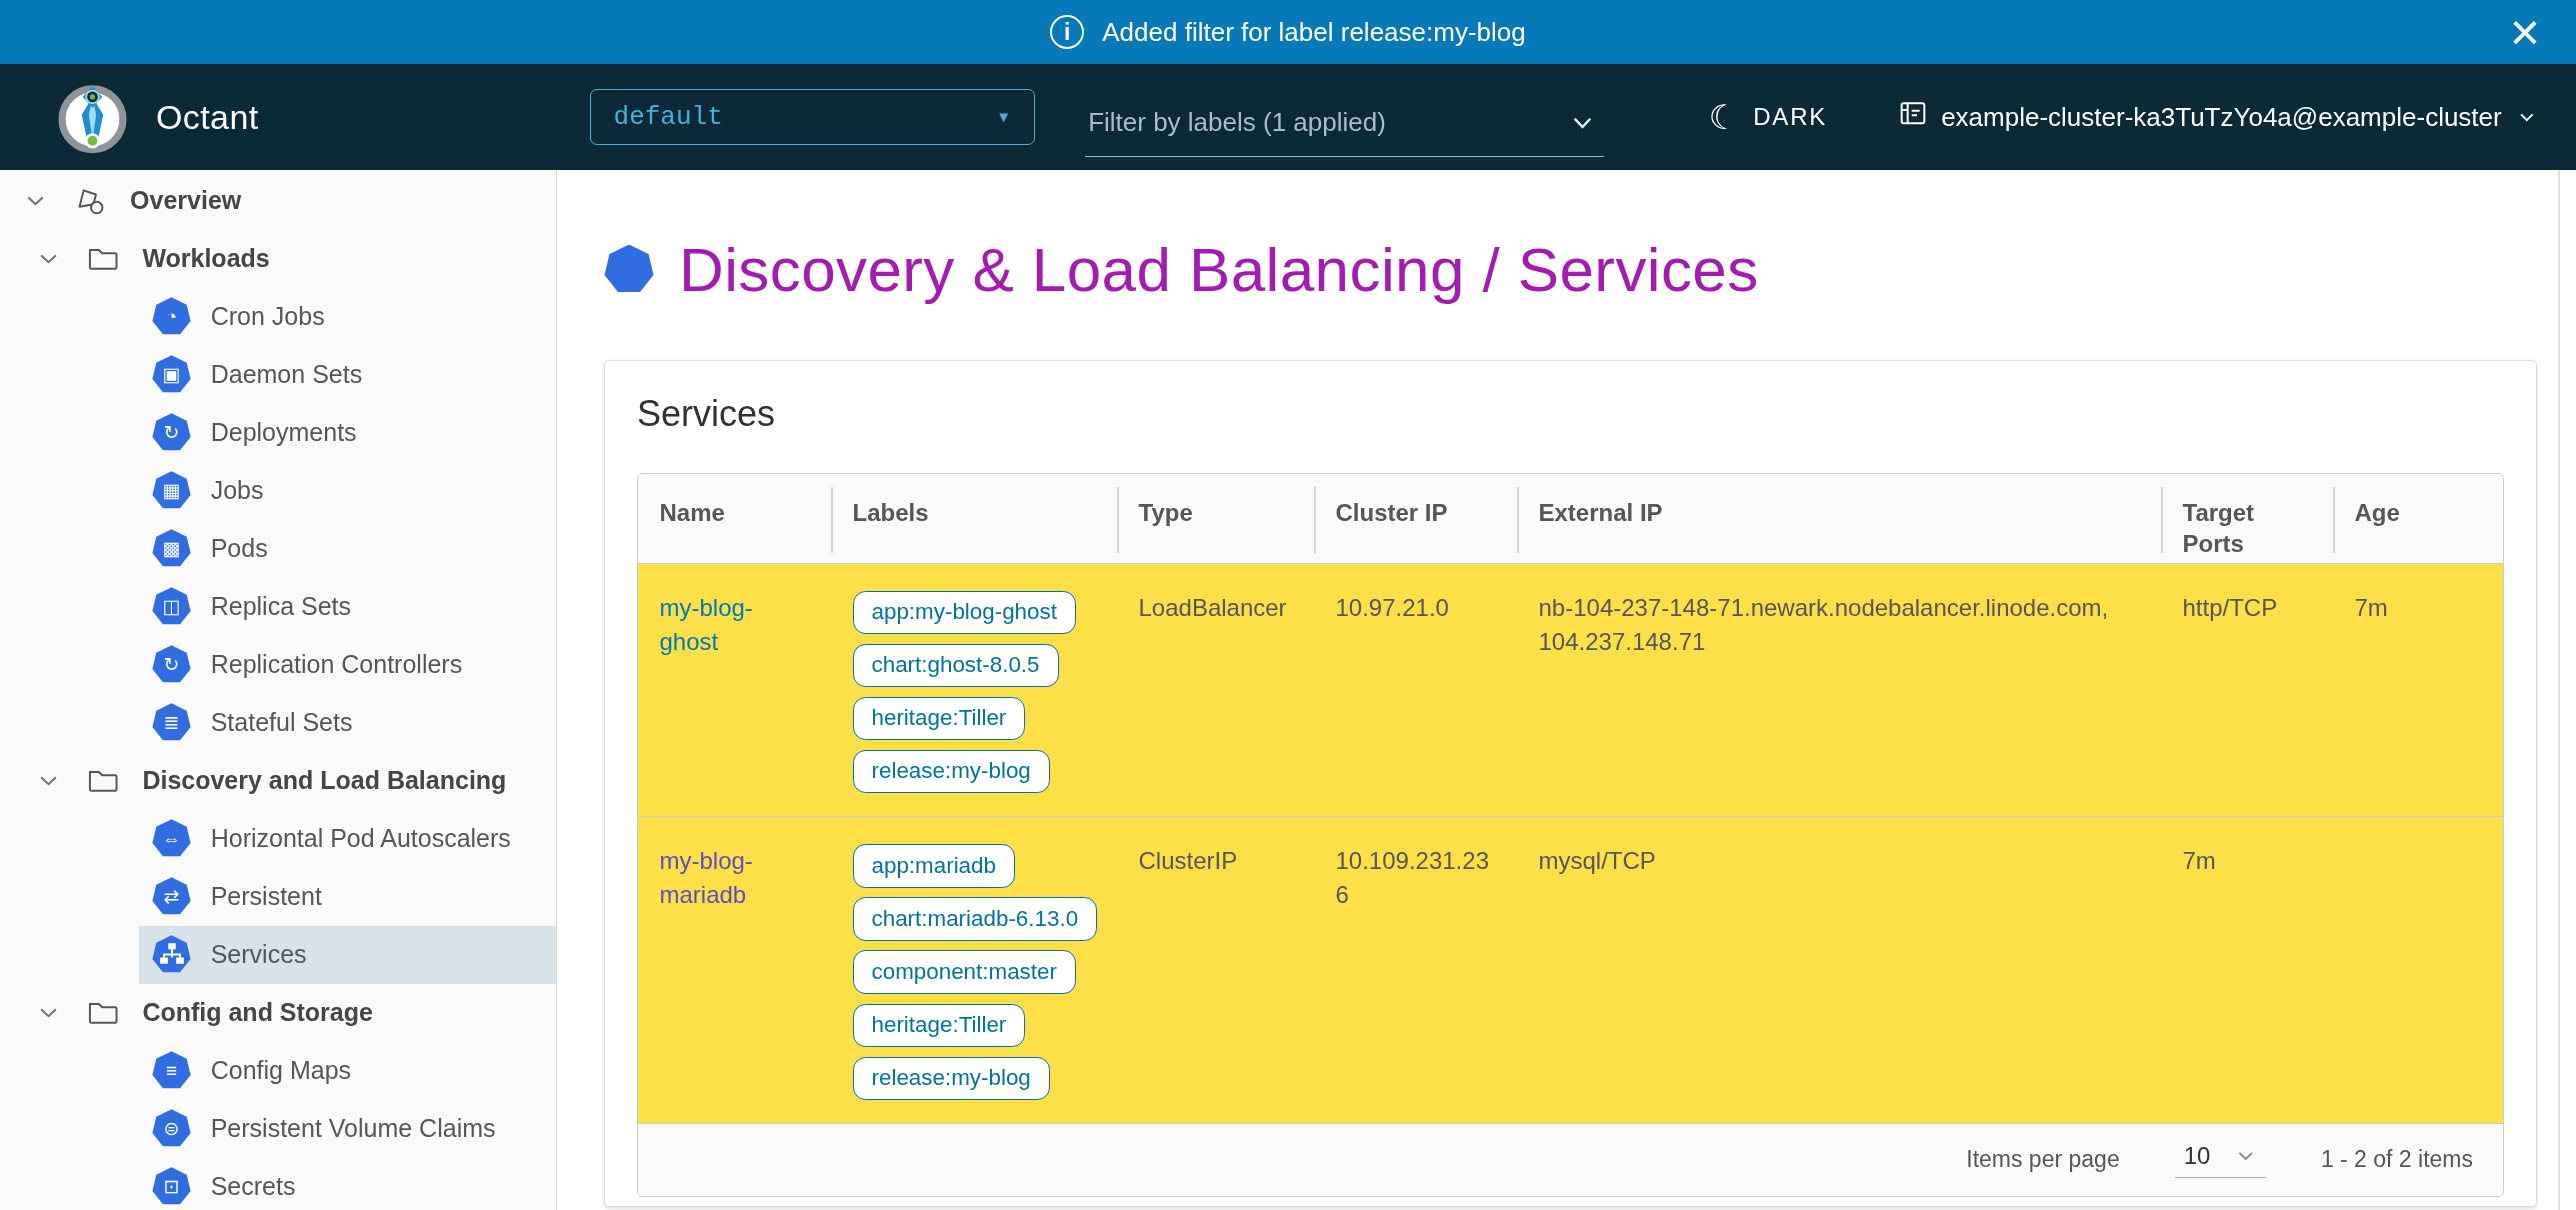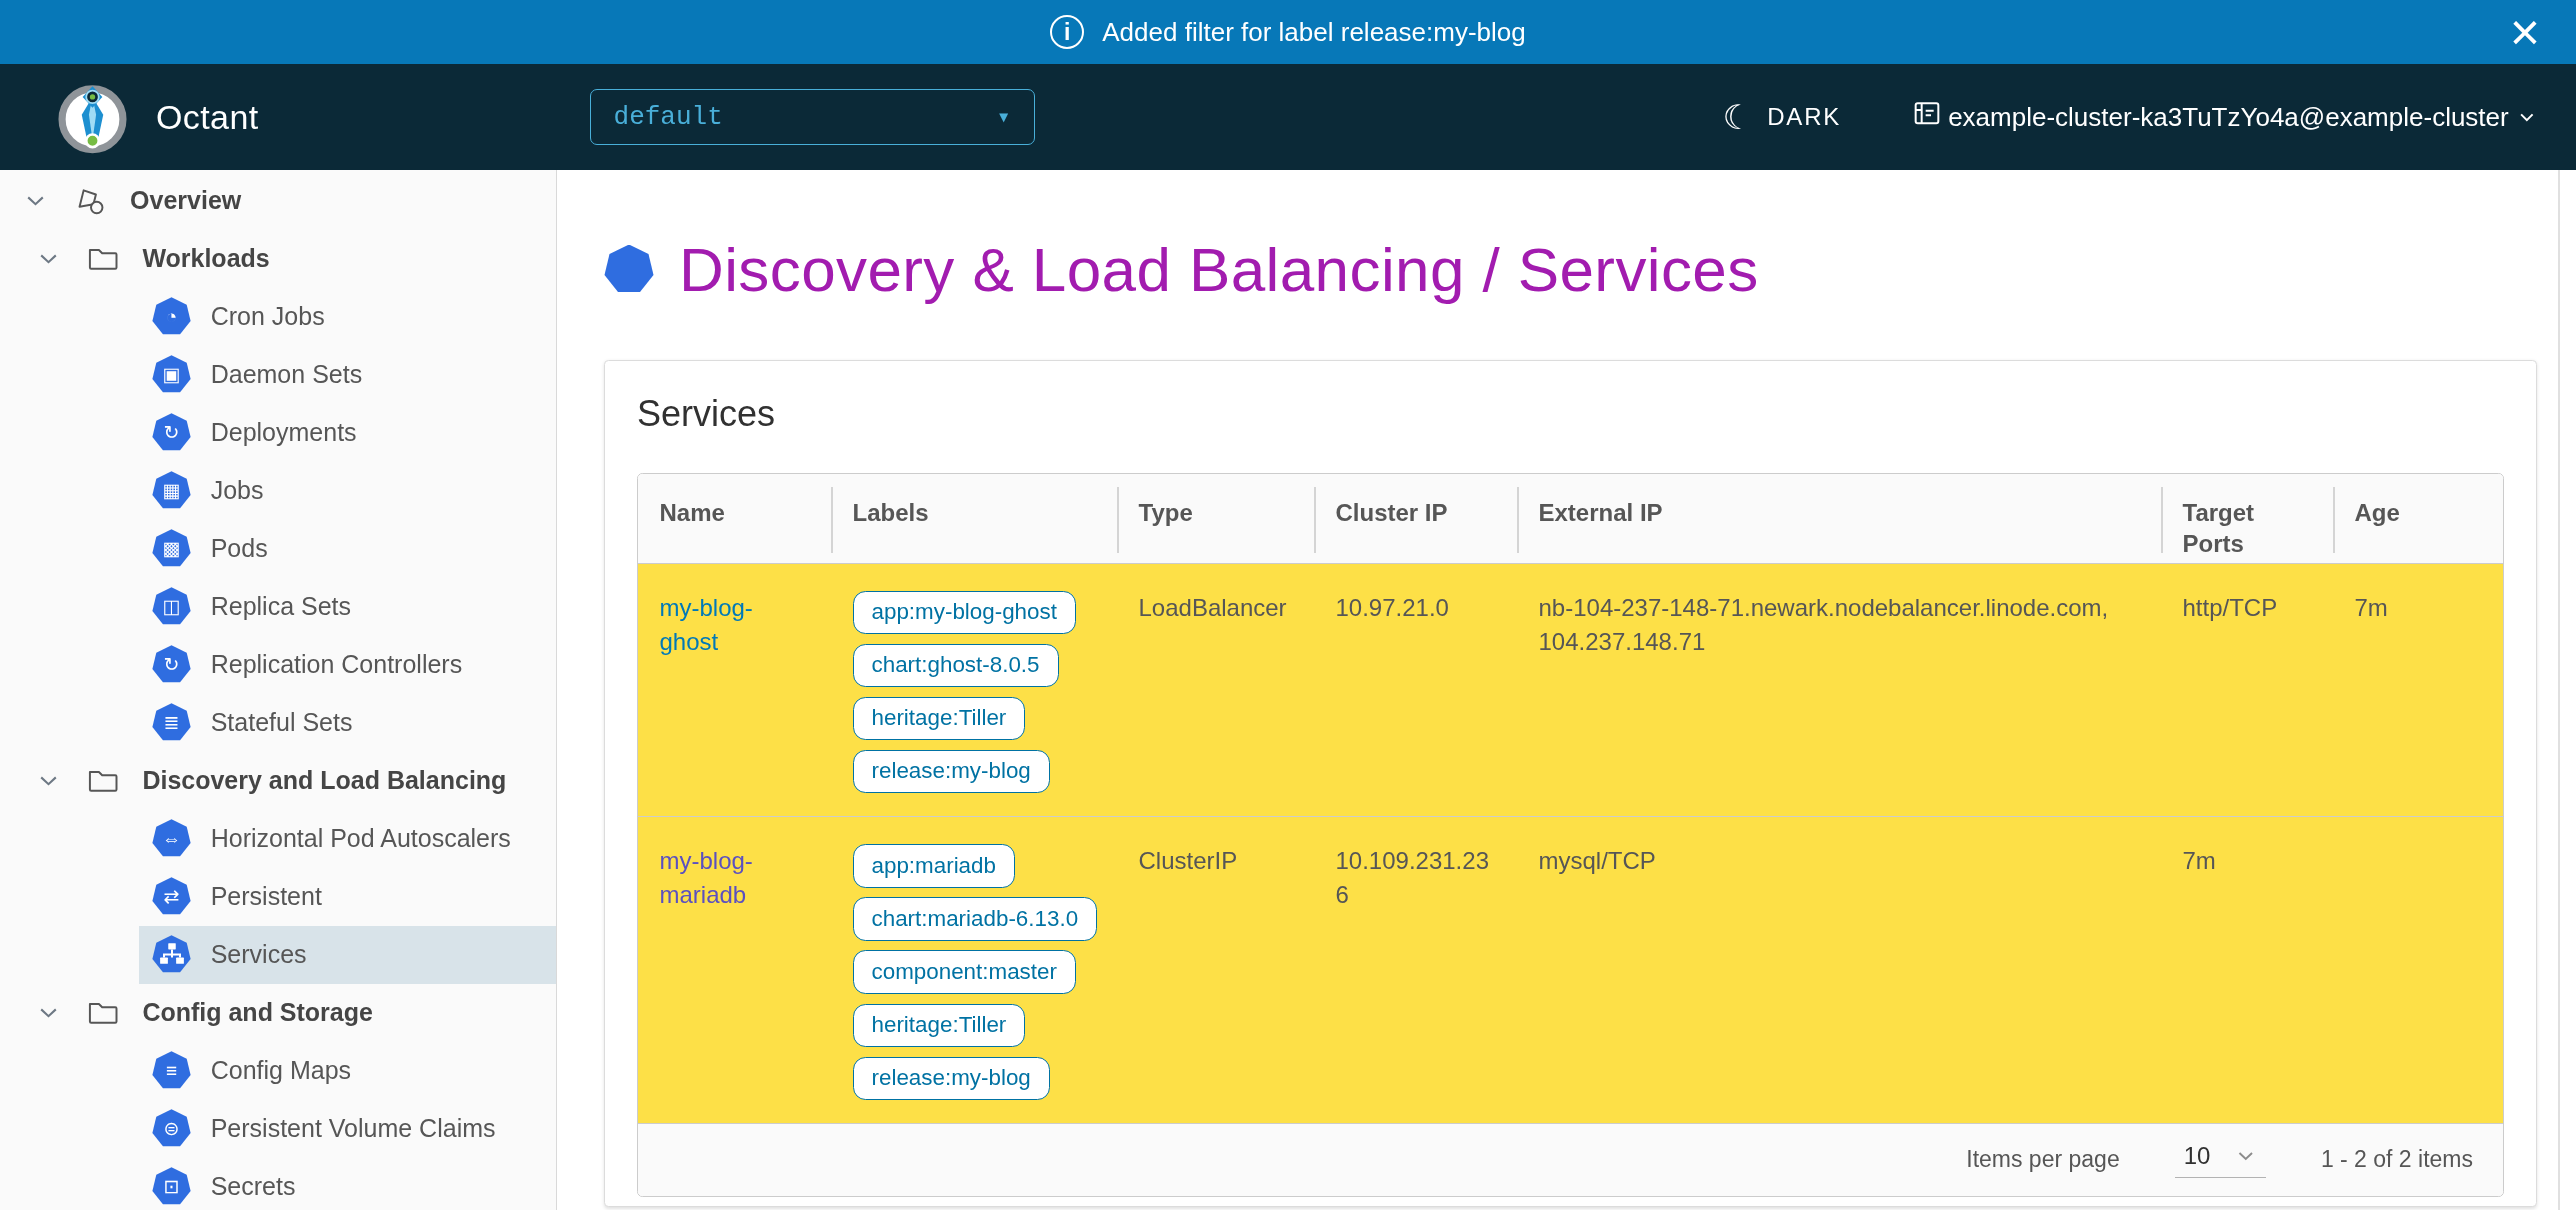--- a/index.html
+++ b/index.html
@@ -51,21 +51,21 @@
     border-bottom: 1.8px solid #a9b6be; padding: 0 7.2px 0 3.6px;
     color: #adbbc4; font-size: 26px; cursor: pointer; margin-top: 12.5px;
   }
   .chev { display: inline-block; }
   .chev svg { display: block; }
 
   .header-right { margin-left: auto; display: flex; align-items: center; gap: 70px; }
   .theme-toggle { display: flex; align-items: center; gap: 14.3px; color: #fff; cursor: pointer; background: none; border: none; }
   .moon-icon { font-size: 34px; color: #fff; line-height: 1; }
   .theme-label { font-size: 24px; font-weight: 400; letter-spacing: 1.8px; color: #fff; }
-  .context-switcher { display: flex; align-items: center; gap: 5px; color: #fff; font-size: 26px; cursor: pointer; }
+  .context-switcher { display: flex; align-items: center; gap: 12px; color: #fff; font-size: 26px; cursor: pointer; }
   .context-switcher .chev { margin-left: 3.6px; }
 
   
   .layout { display: flex; height: 1040px; }
 
   
   .sidebar {
     width: 557px; flex: 0 0 auto; background: #fafafa;
     border-right: 0.9px solid #d9d9d9; padding-top: 1.8px; overflow: hidden;
   }
@@ -166,20 +166,28 @@
       </svg>
     </span>
     <span class="brand-name">Octant</span>
   </div>
 
   <div class="ns-select">
     <span>default</span>
     <span class="ns-caret">▾</span>
   </div>
 
+  <div class="label-filter">
+    <span>Filter by labels (1 applied)</span>
+    <span class="chev">
+      <svg viewBox="0 0 24 24" width="27" height="27">
+          <polyline points="5,8.5 12,16 19,8.5" fill="none" stroke="#e9eef1" stroke-width="2.2"></polyline>
+        </svg>
+    </span>
+  </div>
 
   <div class="header-right">
     <button class="theme-toggle">
       <span class="moon-icon">☾</span>
       <span class="theme-label">DARK</span>
     </button>
     <div class="context-switcher">
       <span>
         <svg viewBox="0 0 24 24" width="32" height="32" fill="none" stroke="#ffffff" stroke-width="1.5">
           <rect x="3.5" y="4" width="17" height="15" rx="1.5"></rect>

